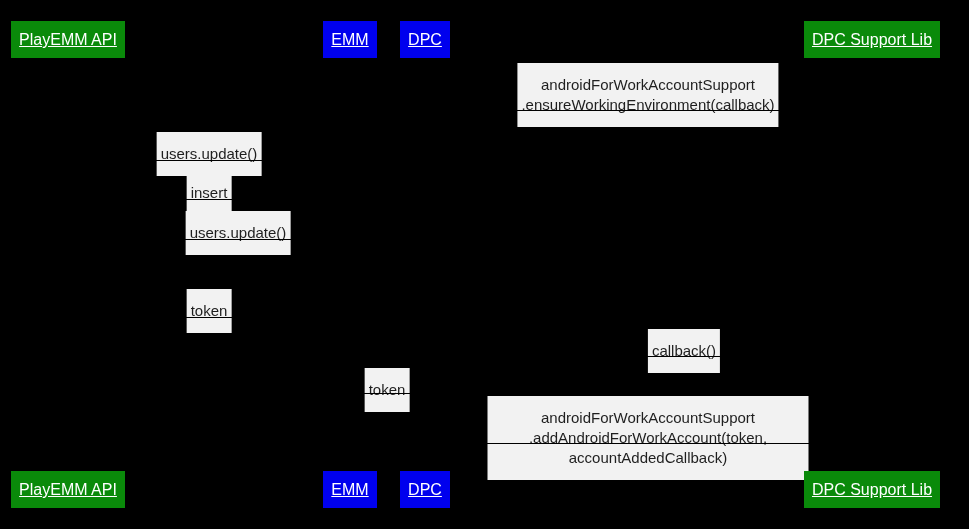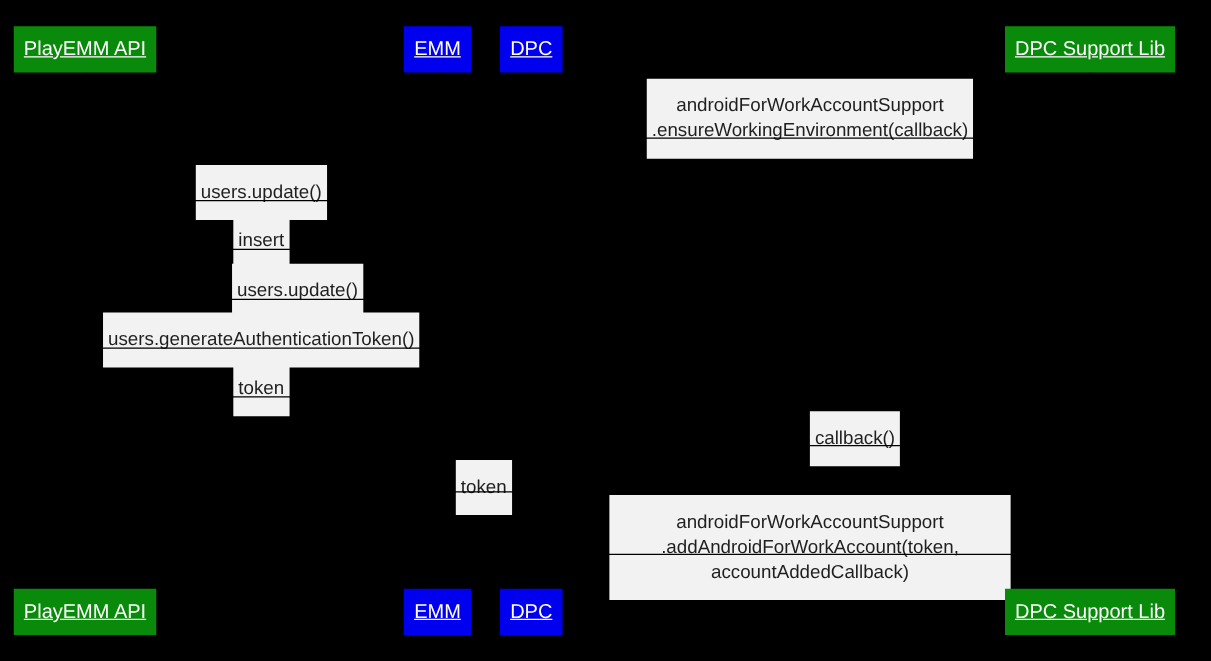--- a/index.html
+++ b/index.html
@@ -65,21 +65,20 @@
   <div class="lifeline" style="left:68px;"></div>
   <div class="lifeline" style="left:350px;"></div>
   <div class="lifeline" style="left:425px;"></div>
   <div class="lifeline" style="left:872px;"></div>
 
   <div class="msg-label" style="left:648px; top:63px;">androidForWorkAccountSupport
 .ensureWorkingEnvironment(callback)</div>
   <div class="msg-label" style="left:209px; top:132px;">users.update()</div>
   <div class="msg-label" style="left:209px; top:171px;">insert</div>
   <div class="msg-label" style="left:192px; top:211px;margin-left:46px;">users.update()</div>
-  <div class="msg-label" style="left:209px; top:250px;">users.generateAuthenticationToken()</div>
   <div class="msg-label" style="left:209px; top:289px;">token</div>
   <div class="msg-label" style="left:648px; top:329px;margin-left:36px;">callback()</div>
   <div class="msg-label" style="left:387px; top:368px;">token</div>
   <div class="msg-label" style="left:648px; top:396px;">androidForWorkAccountSupport
 .addAndroidForWorkAccount(token, accountAddedCallback)</div>
 
   <div class="arrow" style="left:425px; top:110px; width:447px;"></div>
   <div class="arrow" style="left:68px;  top:160px; width:282px;"></div>
   <div class="arrow" style="left:68px;  top:199px; width:282px;"></div>
   <div class="arrow" style="left:68px;  top:239px; width:282px;"></div>

